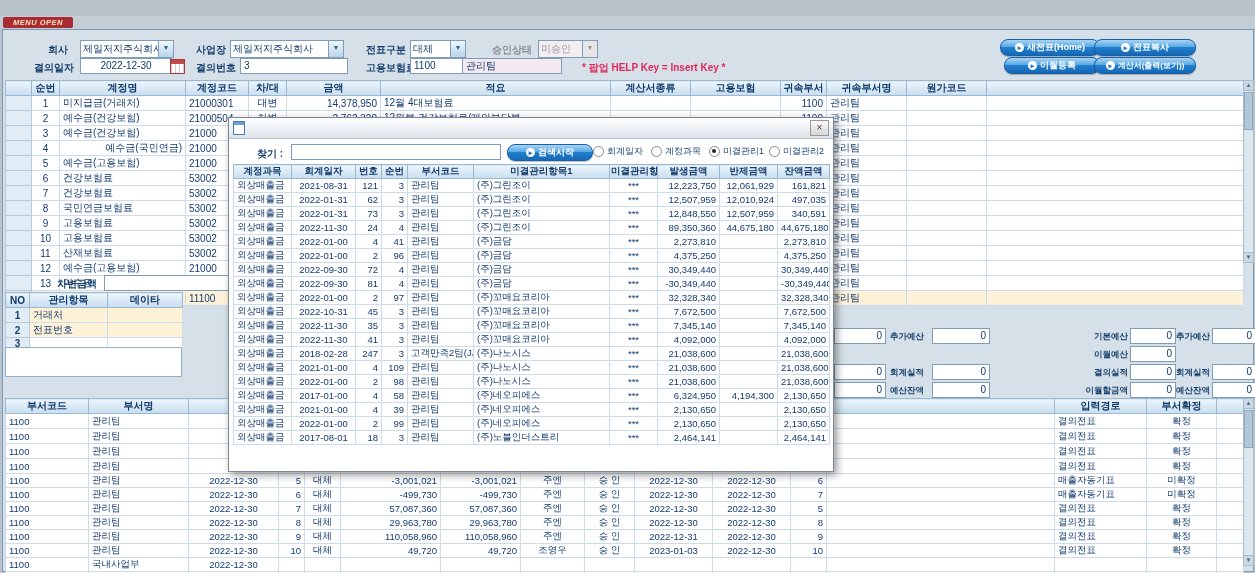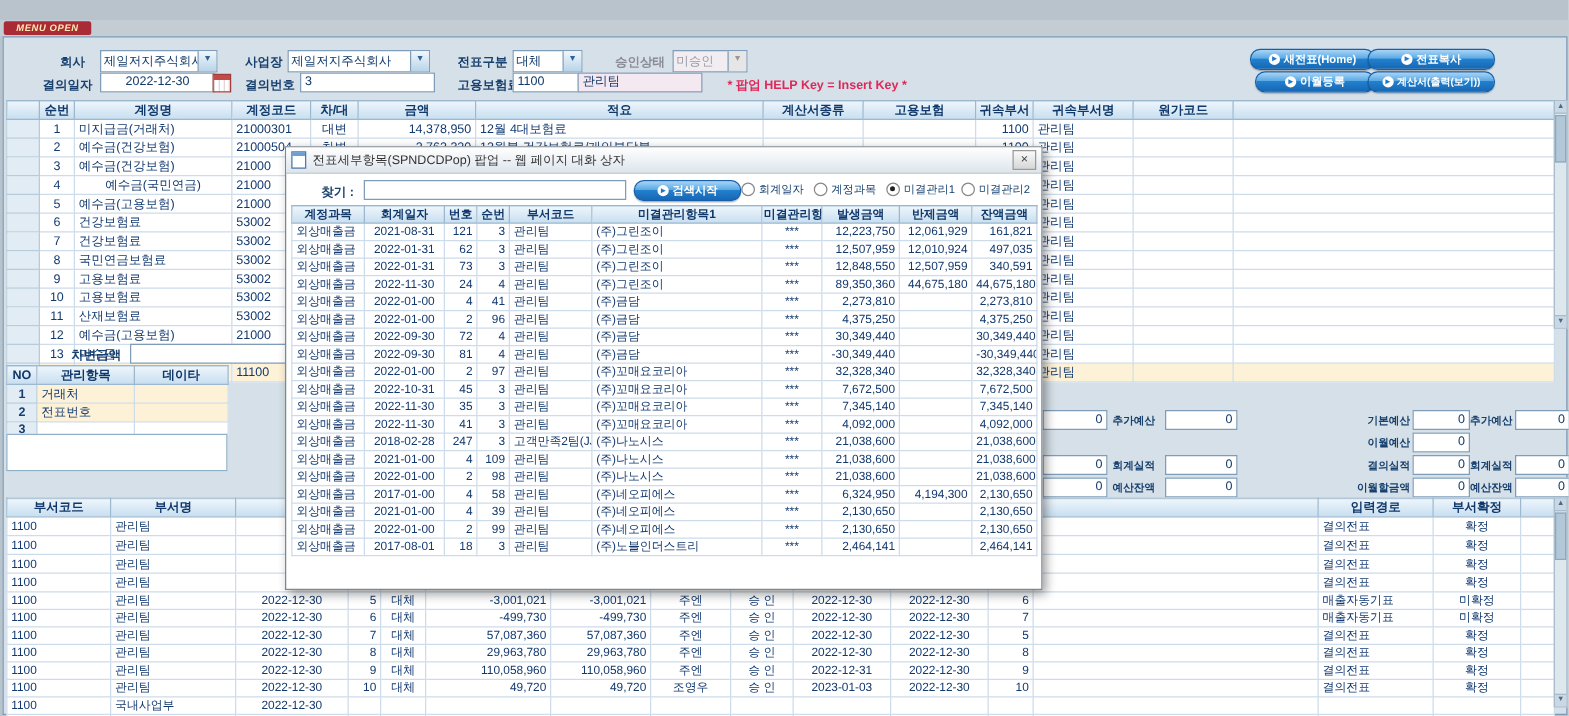--- a/index.html
+++ b/index.html
@@ -191,21 +191,21 @@
           <td style="text-align: left;"></td>
           <td style="text-align: left;"></td>
           <td style="text-align: right;">1100</td>
           <td style="text-align: left;">관리팀</td>
           <td style="text-align: left;"></td>
           <td style="text-align: left;"></td>
         </tr>
         <tr>
           <td class="gutter" style="text-align: center;"></td>
           <td style="text-align: center;">4</td>
-          <td style="text-align: center;">예수금(국민연금)</td>
+          <td style="text-align: right;">예수금(국민연금)</td>
           <td style="text-align: left;">21000</td>
           <td style="text-align: center;"></td>
           <td style="text-align: right;"></td>
           <td style="text-align: left;"></td>
           <td style="text-align: left;"></td>
           <td style="text-align: left;"></td>
           <td style="text-align: right;">1100</td>
           <td style="text-align: left;">관리팀</td>
           <td style="text-align: left;"></td>
           <td style="text-align: left;"></td>
@@ -689,21 +689,20 @@
     </table>
   <div class="vscroll" style="left:1243px;top:398px;height:166px;">
     <div class="sb-btn">▲</div>
     <div class="sb-thumb" style="top:11px;"></div>
     <div class="sb-btn dn">▼</div>
   </div>
 
   <div class="popup">
     <div class="popup-title">
       <span class="doc-ico"></span>
-      <span>전표세부항목(SPNDCDPop) 팝업 -- 웹 페이지 대화 상자</span>
       <span class="close-btn">×</span>
     </div>
     <div class="lbl" style="left:28px;top:29px;">찾기 :</div>
     <div class="field" style="left:62px;top:26px;width:202px;"></div>
     <div class="pill" style="left:278px;top:26px;width:76px;">검색시작</div>
     <div class="radio" style="left:364px;top:27px;">
       <span class="rc"></span>
         <span>회계일자</span>
     </div>
     <div class="radio" style="left:422px;top:27px;">

